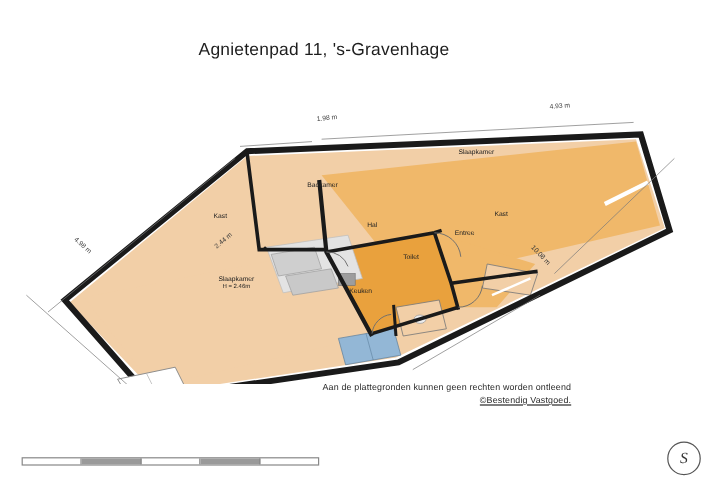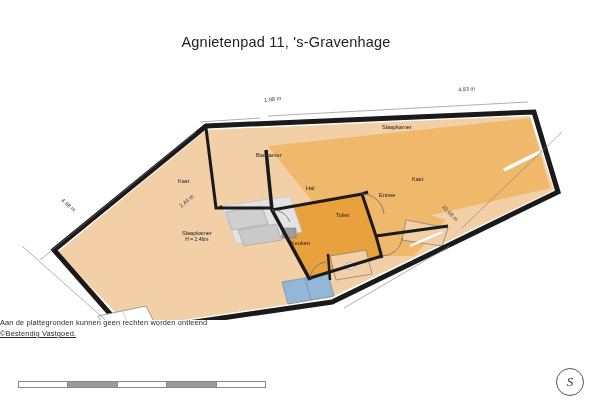--- a/index.html
+++ b/index.html
@@ -11,40 +11,40 @@
     position: relative;
     width: 600px;
     height: 400px;
     background: #ffffff;
     font-family: "Liberation Sans", sans-serif;
     overflow: hidden;
   }
   #title {
     position: absolute;
     top: 34px;
-    left: 16px;
+    left: 0;
     width: 540px;
     text-align: center;
     font-size: 14.5px;
     color: #1d1d1d;
     letter-spacing: 0.2px;
   }
   #plan {
     position: absolute;
     top: 60px;
     left: 10px;
     width: 580px;
     height: 260px;
   }
   #footer {
     position: absolute;
     top: 318px;
     left: 0;
     width: 476px;
-    text-align: left;
+    text-align: right;
     color: #2a2a2a;
   }
   #footer .l1 { font-size: 7.4px; letter-spacing: 0.15px; }
   #footer .l2 { font-size: 7.4px; letter-spacing: 0.15px; margin-top: 2px; text-decoration: underline; }
   #scalebar {
     position: absolute;
     left: 18px;
     top: 381px;
     width: 248px;
     height: 7px;

